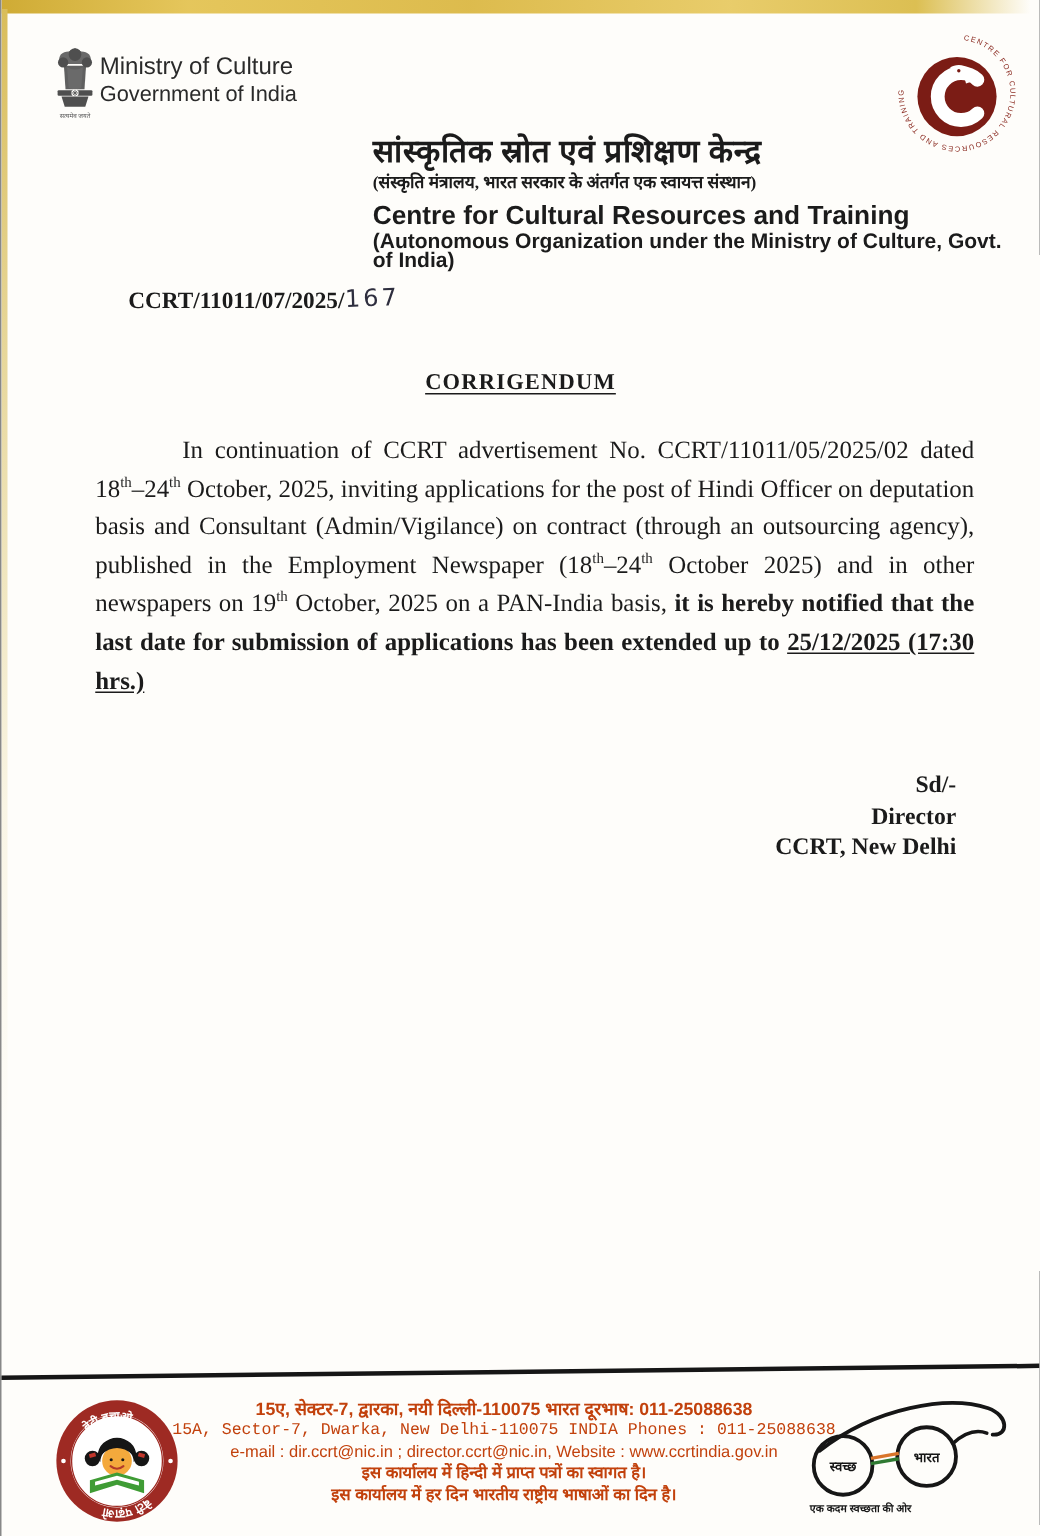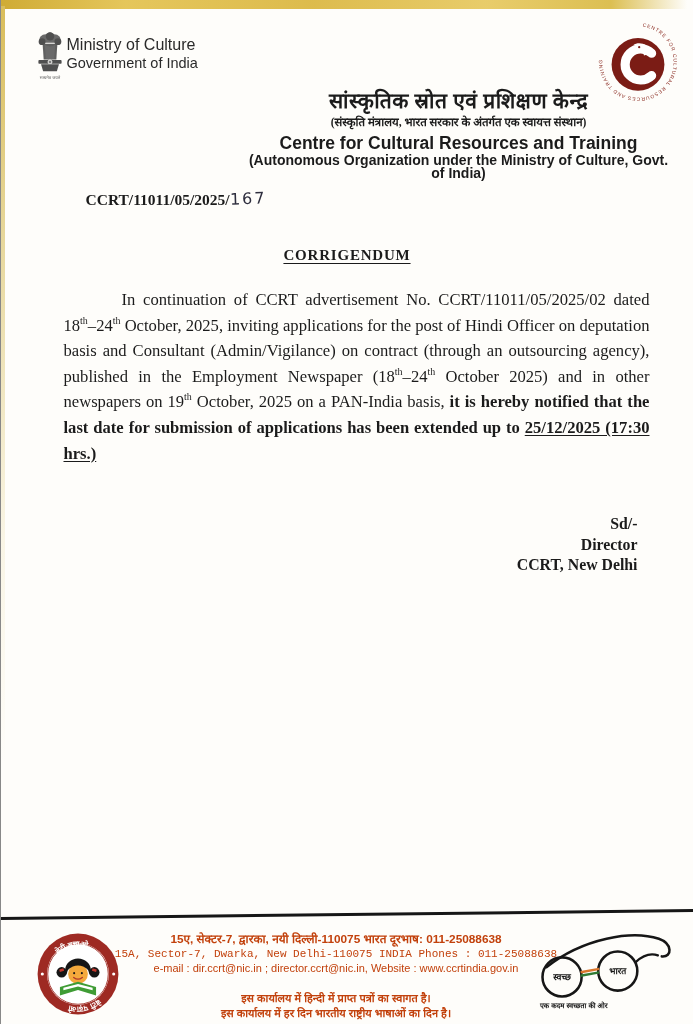--- a/index.html
+++ b/index.html
@@ -21,21 +21,21 @@
   .edge-left{
     position:absolute;top:6px;left:0;width:4px;height:760px;
     background:linear-gradient(180deg,#d9bd5a 0%,#e7d79a 30%,rgba(240,230,190,.35) 70%,rgba(240,230,190,0) 100%);
   }
   
   .emblem{position:absolute;left:33px;top:29px;width:32px;height:58px;}
   .ministry-block{position:absolute;left:66px;top:35px;font-family:"Liberation Sans",sans-serif;color:#2a2a2a;line-height:19px;}
   .ministry-block .l1{font-size:16px;}
   .ministry-block .l2{font-size:14.5px;}
   .ccrt-logo{position:absolute;left:597px;top:22px;width:80px;height:80px;}
-  .org-block{position:absolute;right:24px;top:88px;width:420px;text-align:center;}
+  .org-block{position:absolute;right:24px;top:88px;width:420px;text-align:left;}
   .org-hindi{font-size:21px;font-weight:bold;letter-spacing:.5px;line-height:26px;}
   .org-hindi-sub{font-size:11.5px;font-weight:bold;line-height:15px;margin-top:1px;}
   .org-eng{font-family:"Liberation Sans",sans-serif;font-size:17.5px;font-weight:bold;line-height:22px;margin-top:2px;}
   .org-eng-sub{font-family:"Liberation Sans",sans-serif;font-size:14px;font-weight:bold;line-height:13px;}
   
   .ref-block{position:absolute;left:85px;top:188px;font-size:15.5px;font-weight:bold;line-height:23px;}
   .handwritten{font-family:"DejaVu Sans",sans-serif;font-weight:400;font-size:16px;color:#2e2e3e;display:inline-block;transform:rotate(-2deg) translateY(-1px);letter-spacing:2px;}
   
   .heading{position:absolute;left:0;top:247px;width:693px;text-align:center;
     font-size:15px;font-weight:bold;letter-spacing:.8px;}
@@ -53,21 +53,21 @@
     font-size:15.8px;font-weight:bold;line-height:20.5px;}
   
   .footer-rule{position:absolute;left:-4px;top:913px;width:701px;height:3px;background:#161616;transform:rotate(-0.65deg);}
   .bbbp-logo{position:absolute;left:34px;top:929px;width:86px;height:90px;}
   .footer-center{position:absolute;left:113px;top:932px;width:445px;text-align:center;
     font-family:"Liberation Sans",sans-serif;color:#c2410c;}
   .f-hi-addr{font-size:11.8px;font-weight:bold;line-height:15px;}
   .f-en-addr{font-size:11px;line-height:14px;font-family:Liberation Mono, monospace;}
   .f-email{font-size:11px;line-height:14px;}
   .f-note{font-size:11px;font-weight:bold;line-height:15px;}
-  .f-note1{margin-top:16px;}
+  .f-note1{margin-top:0;}
   .swachh-logo{position:absolute;left:528px;top:930px;width:158px;height:88px;}
 </style>
 </head>
 <body>
 
 <div class="page">
   <div class="edge-top"></div>
   <div class="edge-left"></div>
 
   <svg class="emblem" viewBox="0 0 60 110">
@@ -105,21 +105,21 @@
   </svg>
 
   <div class="org-block">
     <div class="org-hindi">सांस्कृतिक स्रोत एवं प्रशिक्षण केन्द्र</div>
     <div class="org-hindi-sub">(संस्कृति मंत्रालय, भारत सरकार के अंतर्गत एक स्वायत्त संस्थान)</div>
     <div class="org-eng">Centre for Cultural Resources and Training</div>
     <div class="org-eng-sub">(Autonomous Organization under the Ministry of Culture, Govt. of India)</div>
   </div>
 
   <div class="ref-block">
-    <div><span>CCRT/11011/05/2025/</span><span class="handwritten">167</span></div>
+    <div><span>CCRT/11011/07/2025/</span><span class="handwritten">167</span></div>
   </div>
 
   <div class="heading"><span>CORRIGENDUM</span></div>
 
   <div class="body-para"><span>In continuation of CCRT advertisement No. CCRT/11011/05/2025/02 dated 18</span><sup>th</sup><span>–24</span><sup>th</sup><span> October, 2025, inviting applications for the post of Hindi Officer on deputation basis and Consultant (Admin/Vigilance) on contract (through an outsourcing agency), published in the Employment Newspaper (18</span><sup>th</sup><span>–24</span><sup>th</sup><span> October 2025) and in other newspapers on 19</span><sup>th</sup><span> October, 2025 on a PAN-India basis, </span><span class="b">it is hereby notified that the last date for submission of applications has been extended up to </span><span class="b u">25/12/2025 (17:30 hrs.)</span></div>
 
 
   <div class="sign-block">
     <div>Sd/-</div>
     <div>Director</div>

